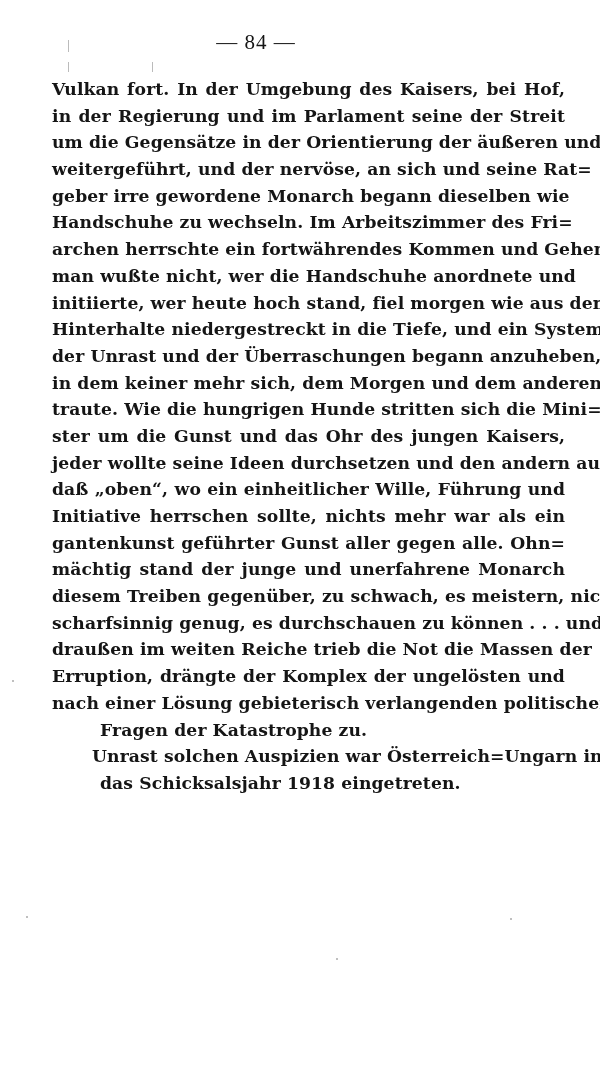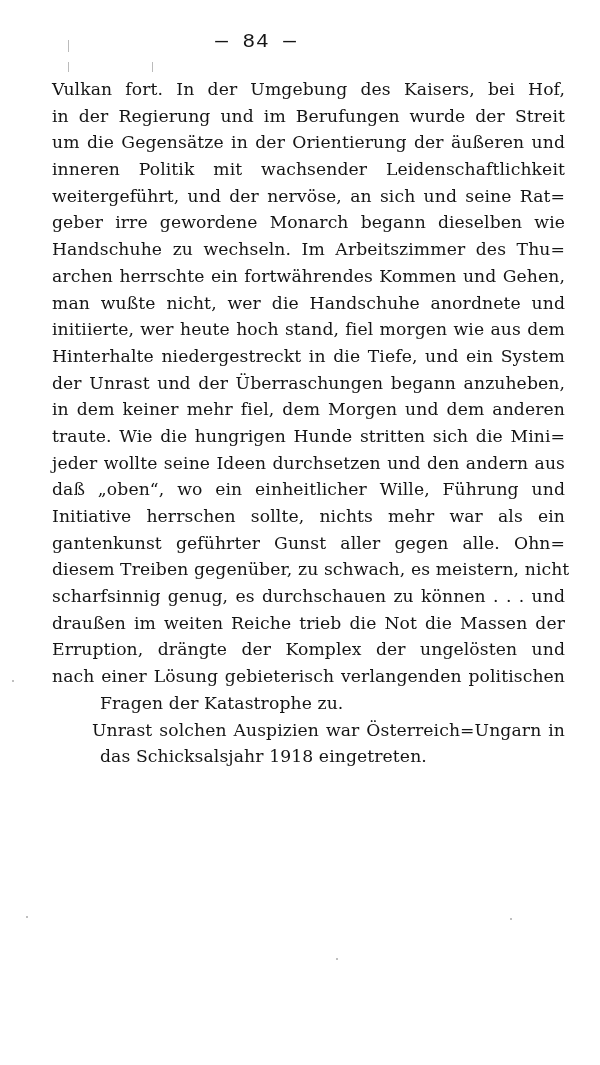--- a/index.html
+++ b/index.html
@@ -14,21 +14,21 @@
       overflow: hidden;
       font-family: "DejaVu Serif", "Liberation Serif", serif;
       color: #151515;
     }
     .page-number {
       position: absolute;
       top: 30px;
       left: 0;
       width: 512px;
       text-align: center;
-      font-family: Liberation Mono, monospace;
+      font-family: Liberation Serif, serif;
       font-size: 21px;
       letter-spacing: 1px;
     }
     .margin-marks {
       position: absolute;
       left: 68px;
       top: 40px;
       width: 120px;
       height: 40px;
     }
@@ -41,21 +41,21 @@
       position: absolute;
       left: 52px;
       top: 76px;
       width: 513px;
     }
     .line {
       display: block;
       height: 26.7px;
       line-height: 26.7px;
       font-size: 17.2px;
-      font-weight: normal;
+      font-weight: bold;
       white-space: nowrap;
       text-align: justify;
       text-align-last: justify;
       letter-spacing: 0.1px;
     }
     .line.last {
       text-align-last: left;
       margin-left: 48px;
     }
     .line.indent {
@@ -77,37 +77,38 @@
 
   <div class="margin-marks">
     <span style="left:0;top:0;height:12px"></span>
     <span style="left:0;top:22px;height:10px"></span>
     <span style="left:84px;top:22px;height:10px"></span>
   </div>
 
   <div class="text-block">
     <div>
       <span class="line">Vulkan fort. In der Umgebung des Kaisers, bei Hof,</span>
-      <span class="line">in der Regierung und im Berufungen wurde der Streit</span>
+      <span class="line">in der Regierung und im Parlament seine der Streit</span>
       <span class="line">um die Gegensätze in der Orientierung der äußeren und</span>
-      <span class="line">inneren Politik mit wachsender Leidenschaftlichkeit</span>
       <span class="line">weitergeführt, und der nervöse, an sich und seine Rat=</span>
       <span class="line">geber irre gewordene Monarch begann dieselben wie</span>
-      <span class="line">Handschuhe zu wechseln. Im Arbeitszimmer des Thu=</span>
+      <span class="line">Handschuhe zu wechseln. Im Arbeitszimmer des Fri=</span>
       <span class="line">archen herrschte ein fortwährendes Kommen und Gehen,</span>
       <span class="line">man wußte nicht, wer die Handschuhe anordnete und</span>
       <span class="line">initiierte, wer heute hoch stand, fiel morgen wie aus dem</span>
       <span class="line">Hinterhalte niedergestreckt in die Tiefe, und ein System</span>
       <span class="line">der Unrast und der Überraschungen begann anzuheben,</span>
-      <span class="line">in dem keiner mehr fiel, dem Morgen und dem anderen</span>
+      <span class="line">in dem keiner mehr sich, dem Morgen und dem anderen</span>
       <span class="line">traute. Wie die hungrigen Hunde stritten sich die Mini=</span>
+      <span class="line">ster um die Gunst und das Ohr des jungen Kaisers,</span>
       <span class="line">jeder wollte seine Ideen durchsetzen und den andern aus</span>
       <span class="line">daß „oben“, wo ein einheitlicher Wille, Führung und</span>
       <span class="line">Initiative herrschen sollte, nichts mehr war als ein</span>
       <span class="line">gantenkunst geführter Gunst aller gegen alle. Ohn=</span>
+      <span class="line">mächtig stand der junge und unerfahrene Monarch</span>
       <span class="line">diesem Treiben gegenüber, zu schwach, es meistern, nicht</span>
       <span class="line">scharfsinnig genug, es durchschauen zu können . . . und</span>
       <span class="line">draußen im weiten Reiche trieb die Not die Massen der</span>
       <span class="line">Erruption, drängte der Komplex der ungelösten und</span>
       <span class="line">nach einer Lösung gebieterisch verlangenden politischen</span>
       <span class="line last">Fragen der Katastrophe zu.</span>
     </div>
     <div>
       <span class="line indent">Unrast solchen Auspizien war Österreich=Ungarn in</span>
       <span class="line last">das Schicksalsjahr 1918 eingetreten.</span>

